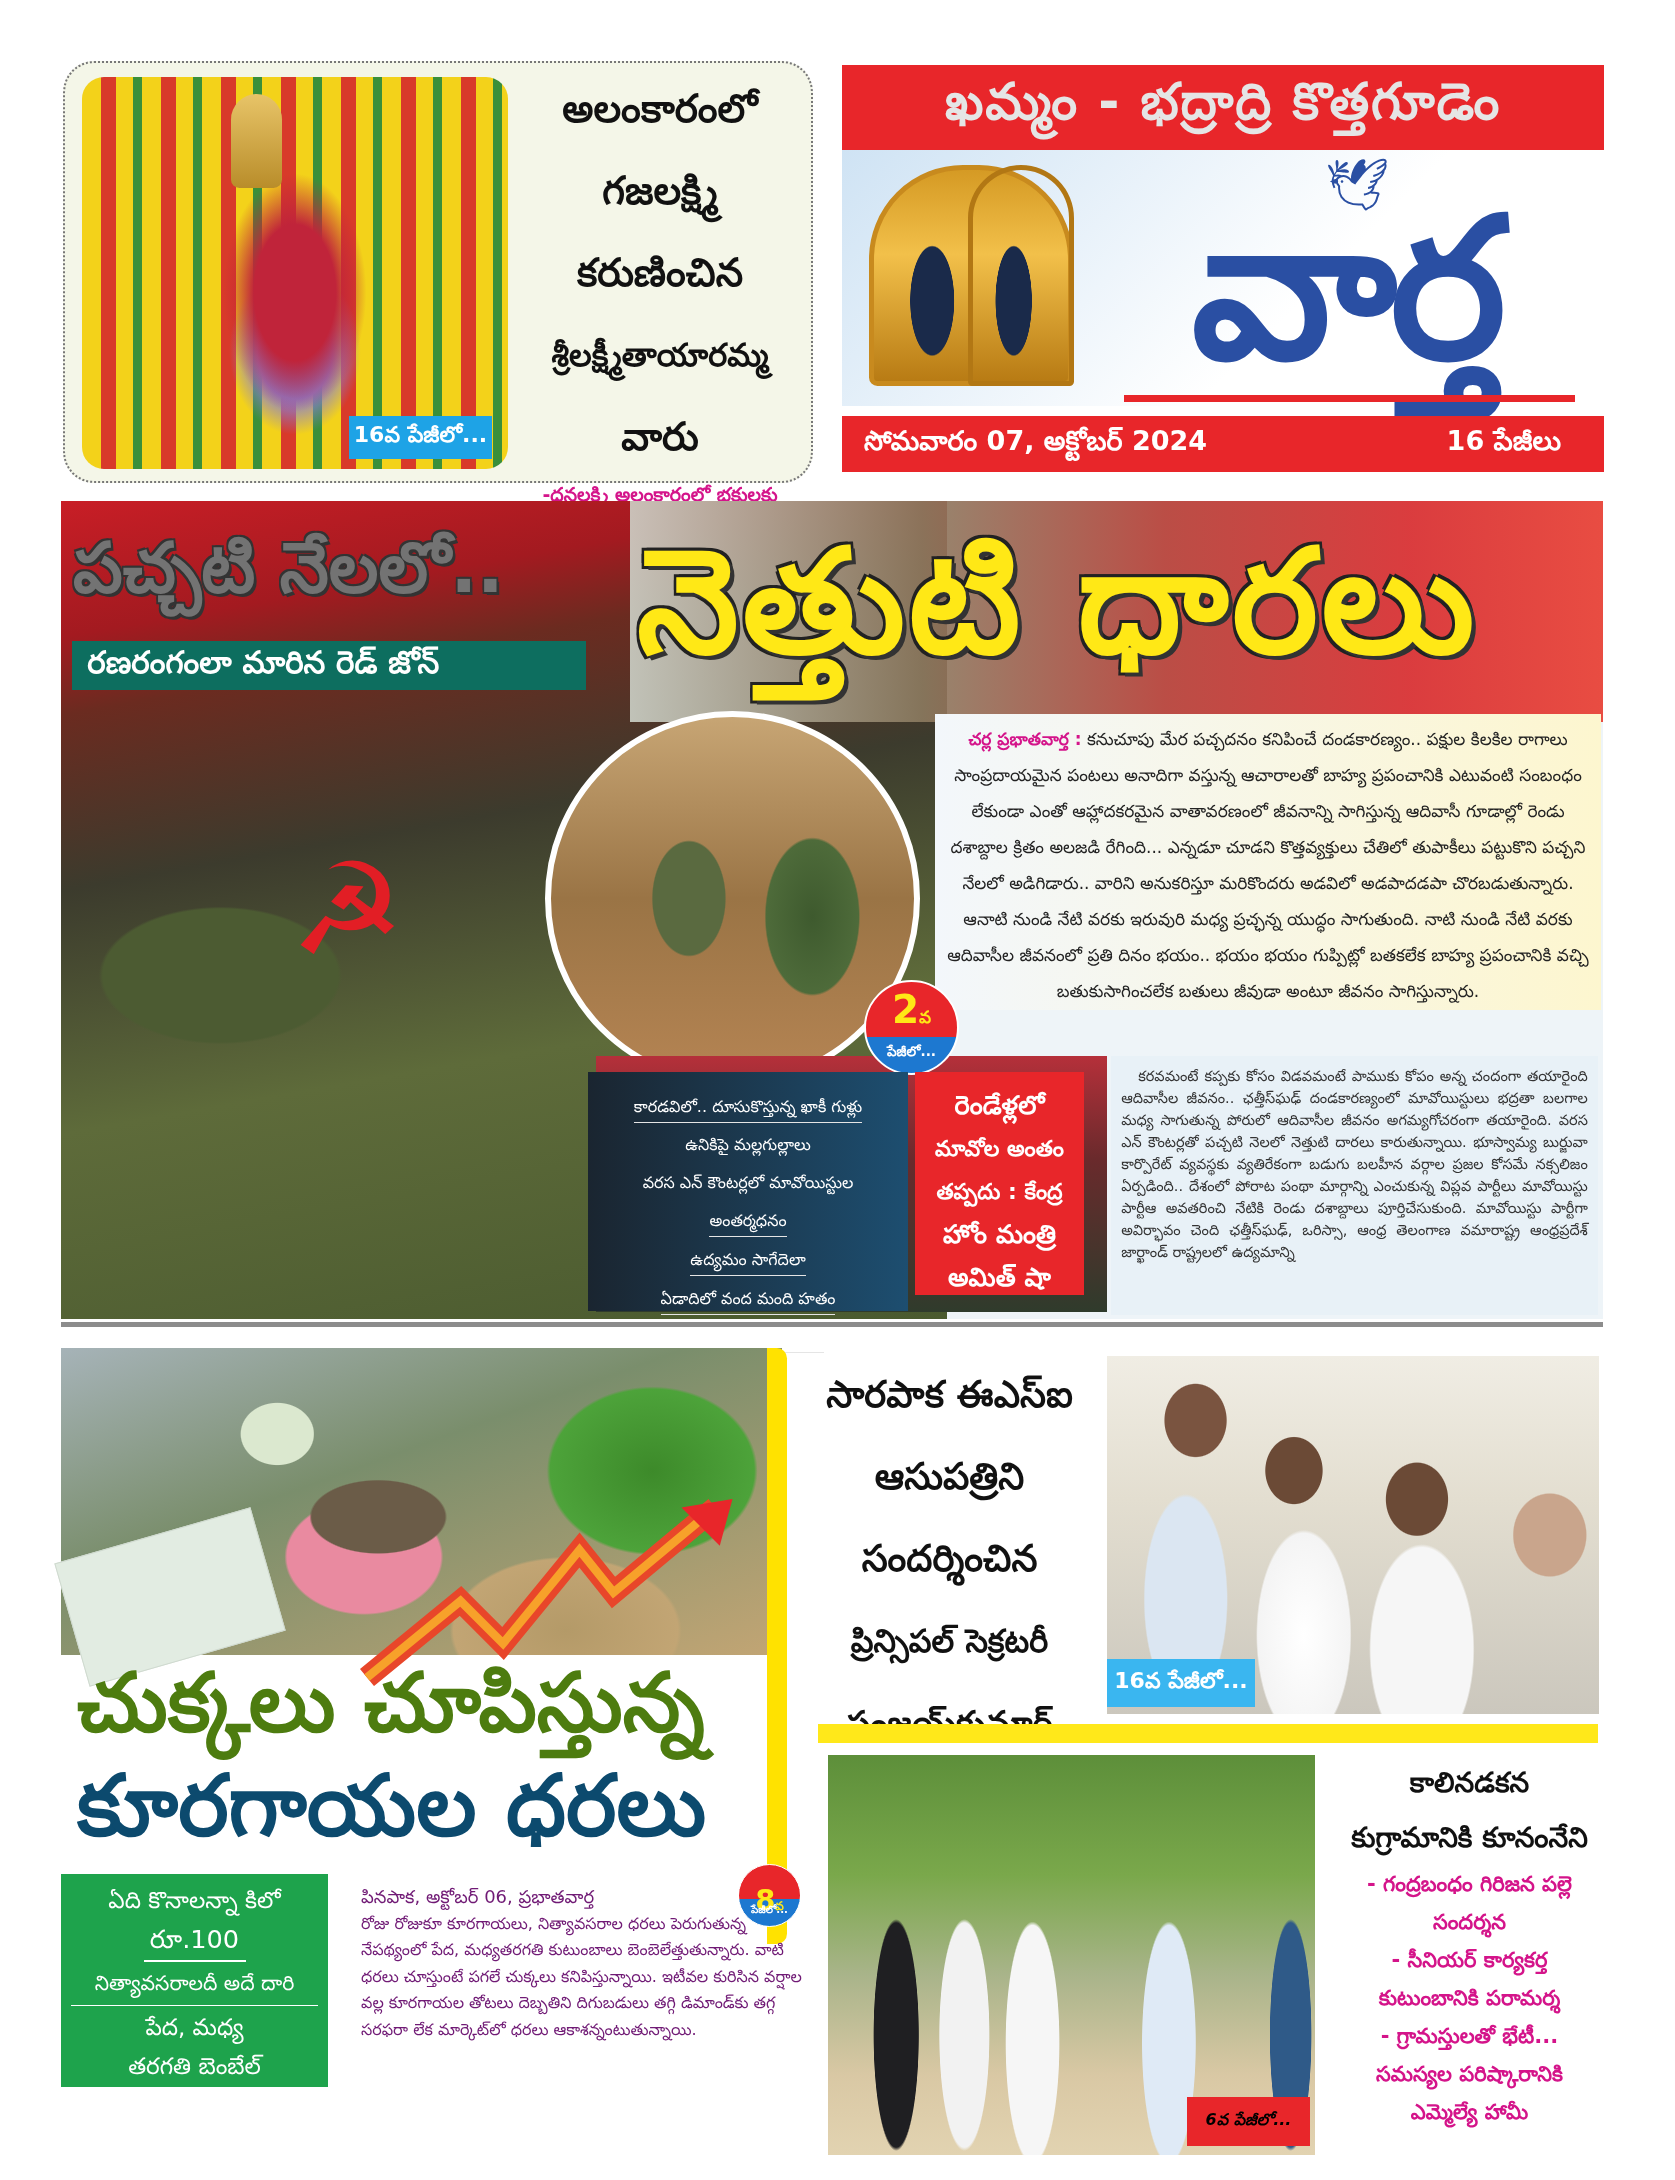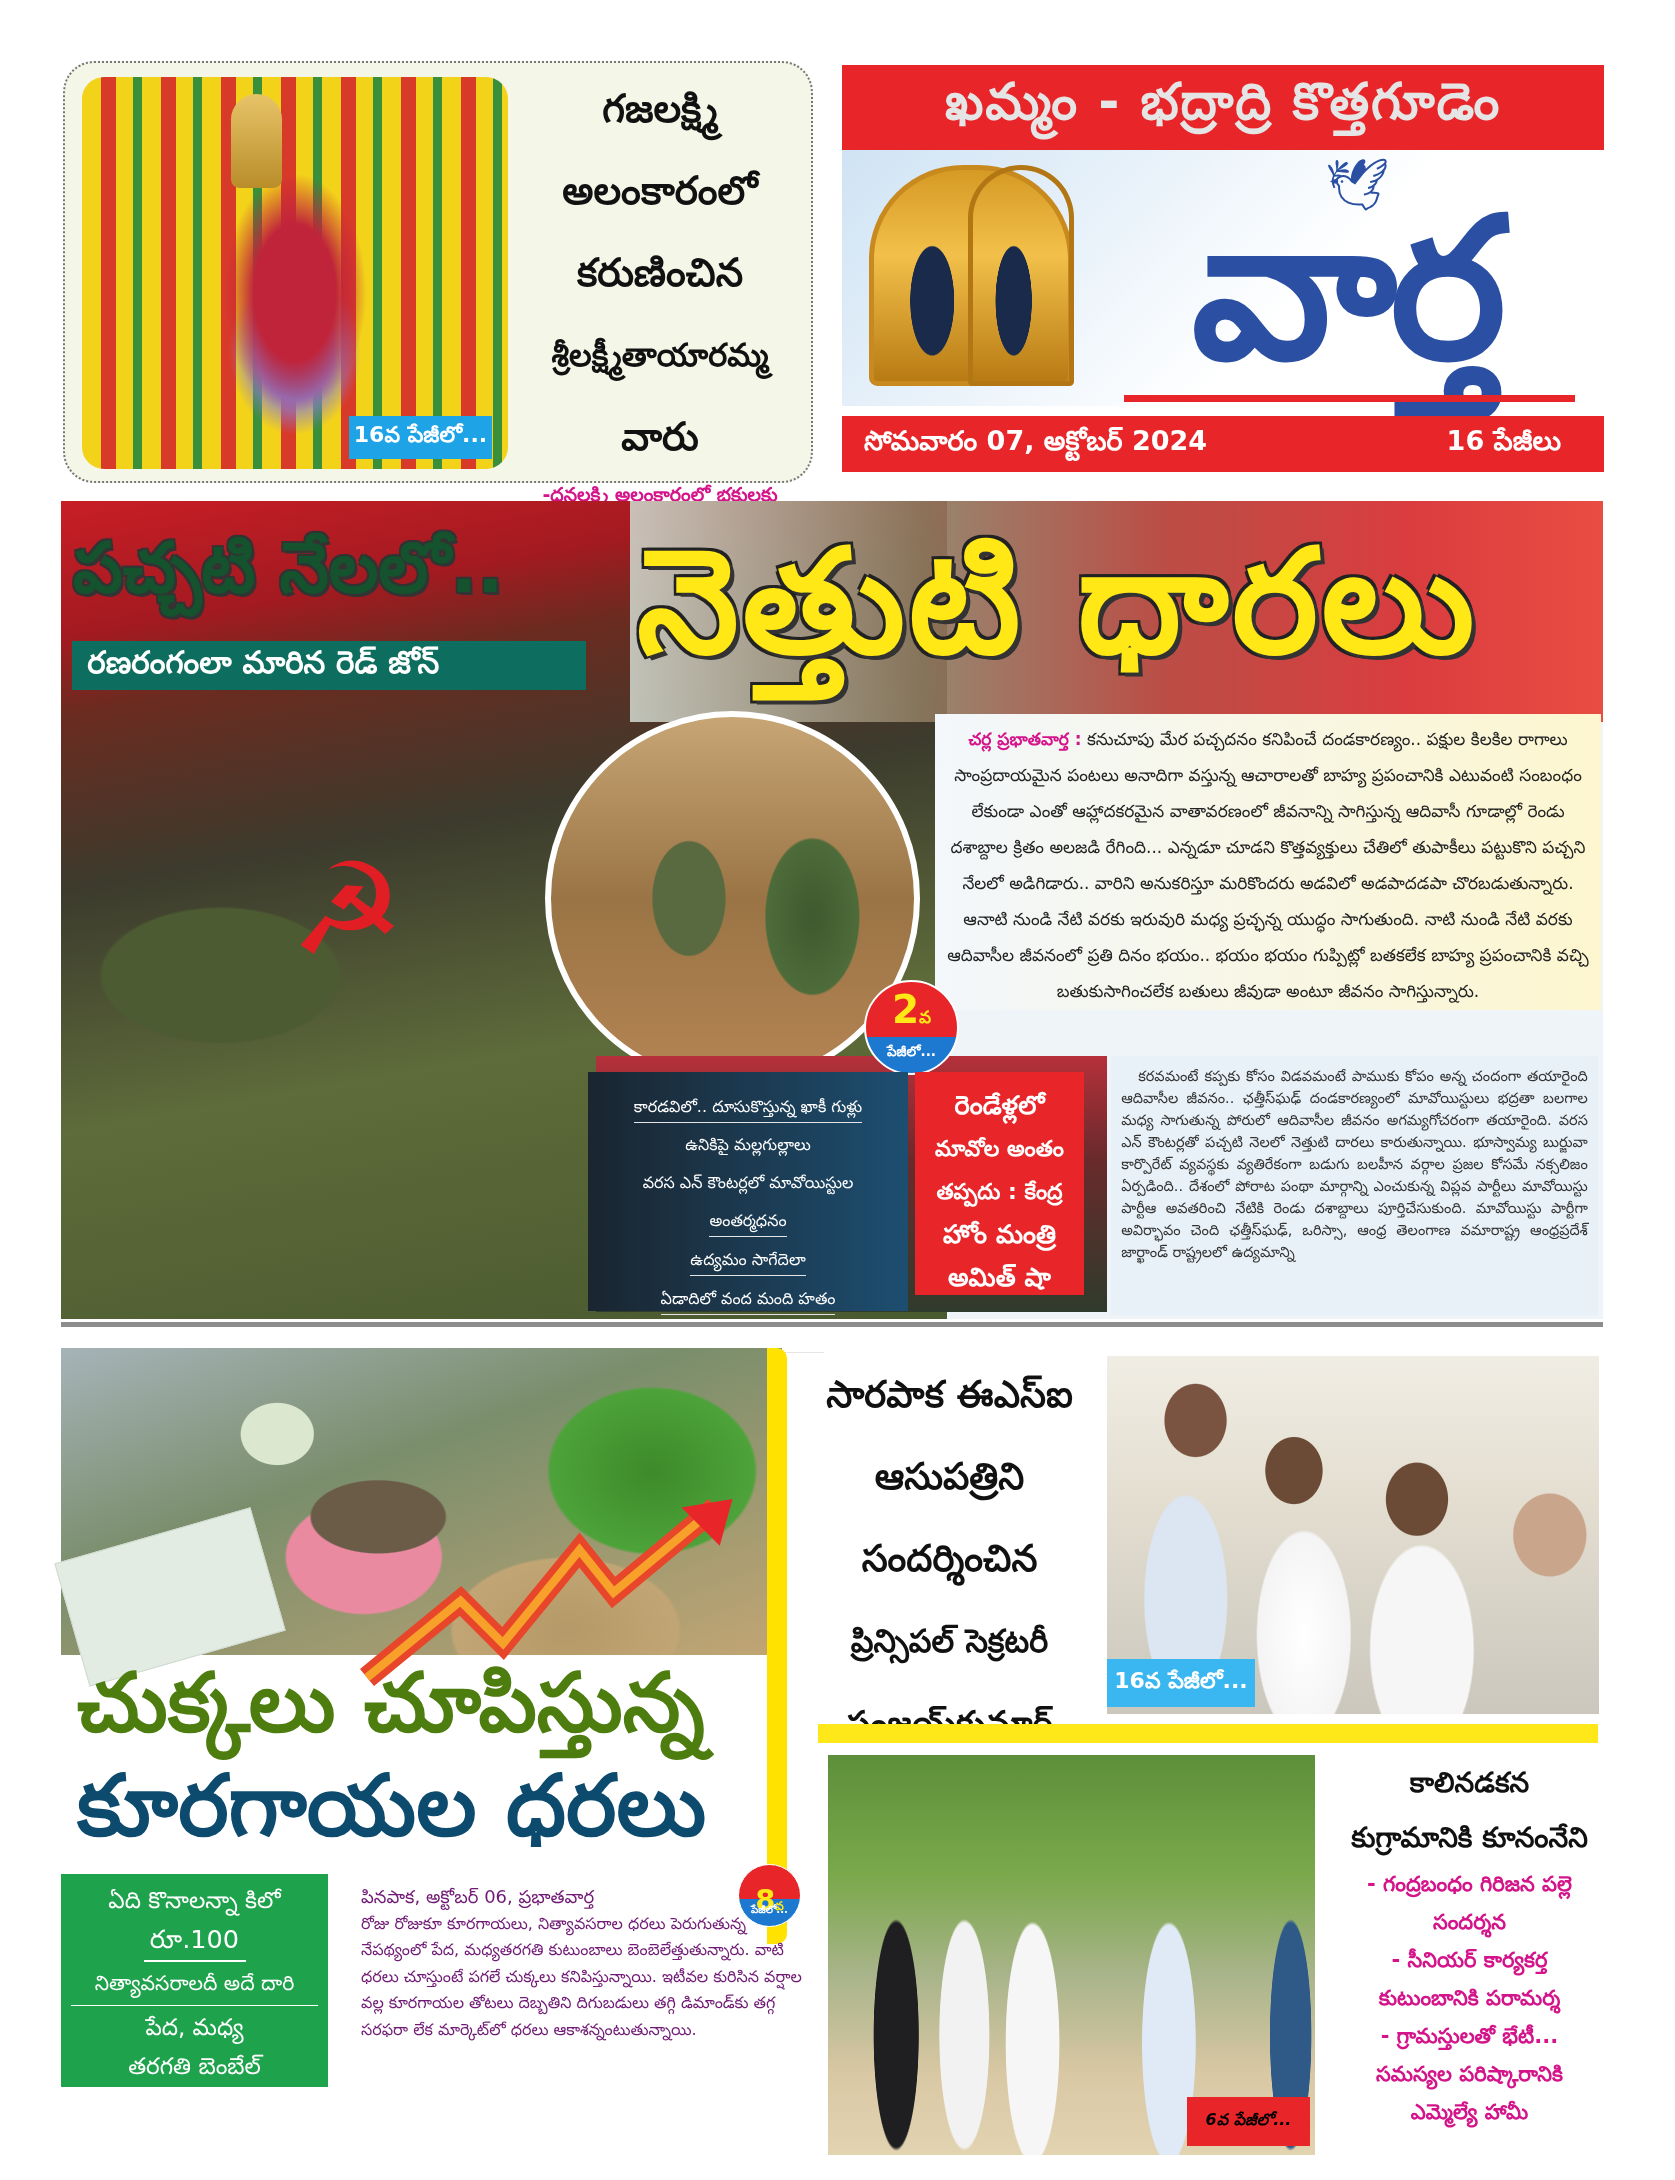--- a/index.html
+++ b/index.html
@@ -89,21 +89,21 @@
     left: 290px; top: 835px; font-size: 128px; color: #e21e25; font-weight: bold;
   }
   .soldier-circle {
     left: 545px; top: 711px; width: 375px; height: 375px; border-radius: 50%; border: 6.8px solid #fff;
     background:
       radial-gradient(ellipse 77px 128px at 72% 55%, #3e5a2e 0%, #4e6b3a 60%, transparent 62%),
       radial-gradient(ellipse 60px 94px at 38% 50%, #5a6a40 0%, #5a6a40 60%, transparent 62%),
       linear-gradient(#c7a574 0%, #9a7445 50%, #b58453 100%);
   }
   .lead-kicker {
-    left: 73px; top: 521px; width: 528px; color: #14532d; font-size: 70px; font-weight: bold; line-height: 94px;
+    left: 73px; top: 521px; width: 528px; color: #737373; font-size: 70px; font-weight: bold; line-height: 94px;
     text-shadow: 2.6px 2.6px 0 #333, -1.7px -1.7px 0 #333, 1.7px -1.7px 0 #333, -1.7px 1.7px 0 #333;
   }
   .lead-subhead {
     left: 72px; top: 641px; width: 514px; height: 49px; background: #0d6e5f; color: #fff;
     font-size: 31px; font-weight: bold; display:flex; align-items:center; padding-left: 15.3px;
   }
   .lead-headline {
     left: 637px; top: 508px; width: 963px; color: #ffe816; font-size: 145px; font-weight: bold; line-height: 187px;
     text-shadow: 4.3px 4.3px 0 #333, -2.6px -2.6px 0 #222, 2.6px -2.6px 0 #222, -2.6px 2.6px 0 #222;
     letter-spacing: 3.4px;
@@ -230,22 +230,22 @@
   .walk-head { font-size: 28px; line-height: 55px; color: #111; font-weight: bold; }
   .walk-sub { font-size: 21px; line-height: 38px; color: #d4148a; font-weight: bold; }
 </style>
 </head>
 <body>
 
 <div class="abs promo"></div>
 <div class="abs promo-photo"></div>
 <div class="abs promo-badge">16వ పేజీలో...</div>
 <div class="abs promo-text">
+  <div class="promo-line">అలంకారంలో</div>
   <div class="promo-line">గజలక్ష్మి</div>
-  <div class="promo-line">అలంకారంలో</div>
   <div class="promo-line">కరుణించిన</div>
   <div class="promo-line" style="font-size:32px;">శ్రీలక్ష్మీతాయారమ్మ</div>
   <div class="promo-line">వారు</div>
   <div class="promo-sub">-ధనలక్ష్మి అలంకారంలో భక్తులకు</div>
   <div class="promo-sub">దర్శనమివ్వనున్న అమ్మవారు</div>
 </div>
 
 <div class="abs mast-region">ఖమ్మం - భద్రాద్రి కొత్తగూడెం</div>
 <div class="abs mast-body"></div>
 <div class="abs temple"></div>

